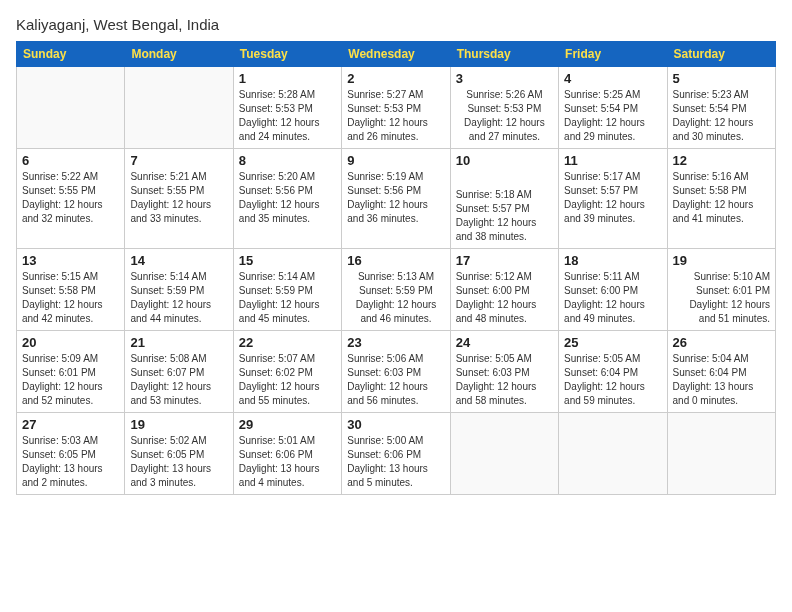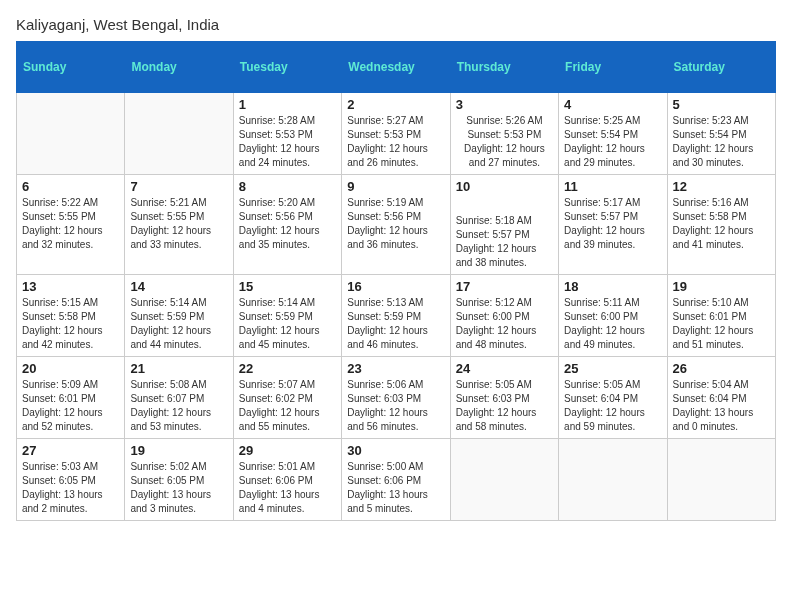--- a/index.html
+++ b/index.html
@@ -48,23 +48,23 @@
       font-size: 15px;
       color: #333;
     }
     .calendar {
       width: 100%;
       border-collapse: collapse;
       font-size: 11px;
     }
     .calendar th {
       background: #1565c0;
-      color: #5eead4;
+      color: #fde047;
       text-align: left;
-      padding: 18px 6px;
+      padding: 5px 6px;
       font-size: 12px;
       font-weight: bold;
       border: 1px solid #1565c0;
     }
     .calendar td {
       border: 1px solid #ccc;
       vertical-align: top;
       padding: 4px 5px;
       width: calc(100% / 7);
       min-height: 80px;
@@ -215,42 +215,42 @@
         </td>
         <td>
           <span class="day-number">15</span>
           <div class="day-info" style="white-space: pre-line;">Sunrise: 5:14 AM
 Sunset: 5:59 PM
 Daylight: 12 hours
 and 45 minutes.</div>
         </td>
         <td>
           <span class="day-number">16</span>
-          <div class="day-info" style="white-space: pre-line;">Sunrise: 5:13 AM
+          <div class="day-info" style="white-space: pre-line; text-align: center;">Sunrise: 5:13 AM
 Sunset: 5:59 PM
 Daylight: 12 hours
 and 46 minutes.</div>
         </td>
         <td>
           <span class="day-number">17</span>
           <div class="day-info" style="white-space: pre-line;">Sunrise: 5:12 AM
 Sunset: 6:00 PM
 Daylight: 12 hours
 and 48 minutes.</div>
         </td>
         <td>
           <span class="day-number">18</span>
           <div class="day-info" style="white-space: pre-line;">Sunrise: 5:11 AM
 Sunset: 6:00 PM
 Daylight: 12 hours
 and 49 minutes.</div>
         </td>
         <td>
           <span class="day-number">19</span>
-          <div class="day-info" style="white-space: pre-line;">Sunrise: 5:10 AM
+          <div class="day-info" style="white-space: pre-line; text-align: right;">Sunrise: 5:10 AM
 Sunset: 6:01 PM
 Daylight: 12 hours
 and 51 minutes.</div>
         </td>
       </tr>
       <tr>
         <td>
           <span class="day-number">20</span>
           <div class="day-info" style="white-space: pre-line;">Sunrise: 5:09 AM
 Sunset: 6:01 PM

